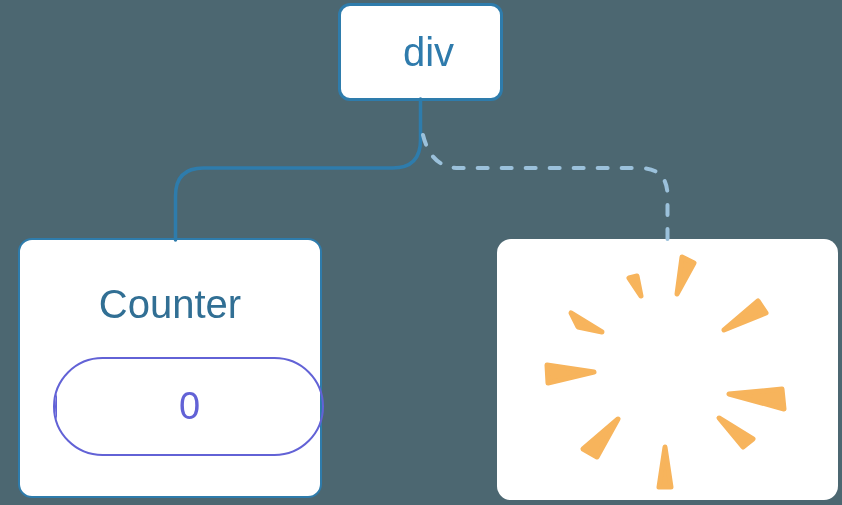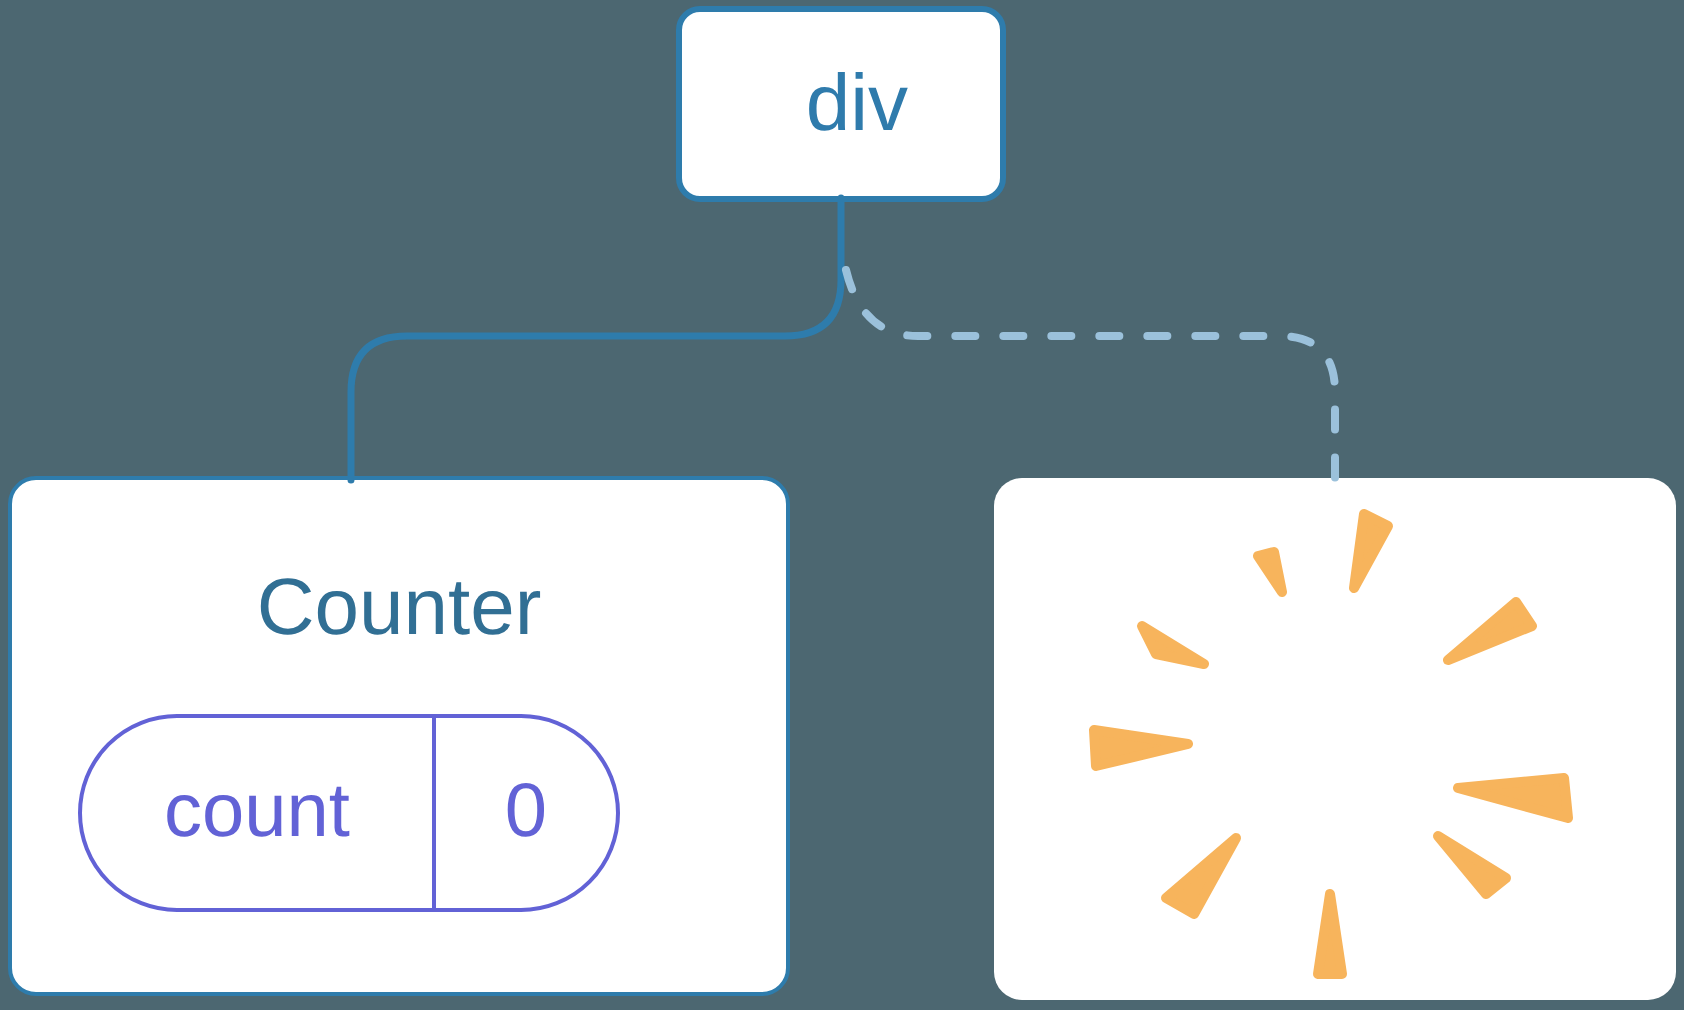--- a/index.html
+++ b/index.html
@@ -57,22 +57,22 @@
     border-radius: 12px;
     display: flex;
     align-items: center;
     justify-content: center;
     font-size: 40px;
     font-weight: 500;
     color: var(--div-text);
     padding-left: 16px;
   }
   .node-counter {
-    left: 4px; top: 238px;
-    width: 391px; height: 260px;
+    left: 18px; top: 238px;
+    width: 304px; height: 260px;
     border: 2.5px solid var(--blue);
     border-radius: 14px;
     text-decoration: underline;
   }
   .counter-title {
     position: absolute;
     top: 42px; left: 0;
     width: 100%;
     text-align: center;
     font-size: 40px;
@@ -135,21 +135,20 @@
     <path class="connector-dashed" d="M 423 135 Q 431 168 459 168 H 639.5 Q 667.5 168 667.5 196 V 243"></path>
   </svg>
 
   <div class="node node-root">
     <span>div</span>
   </div>
 
   <div class="node node-counter">
     <div class="counter-title">Counter</div>
     <div class="state-pill">
-      <span class="pill-key">count</span>
       <span class="pill-divider"></span>
       <span class="pill-value">0</span>
     </div>
   </div>
 
   <div class="node node-removed">
     <svg class="poof" viewBox="497 239 341 261" aria-hidden="true">
       <polygon points="629,278 637,276 641,296"></polygon>
       <polygon points="682,257 694,263 677,294"></polygon>
       <polygon points="758,301 766,313 724,330"></polygon>

